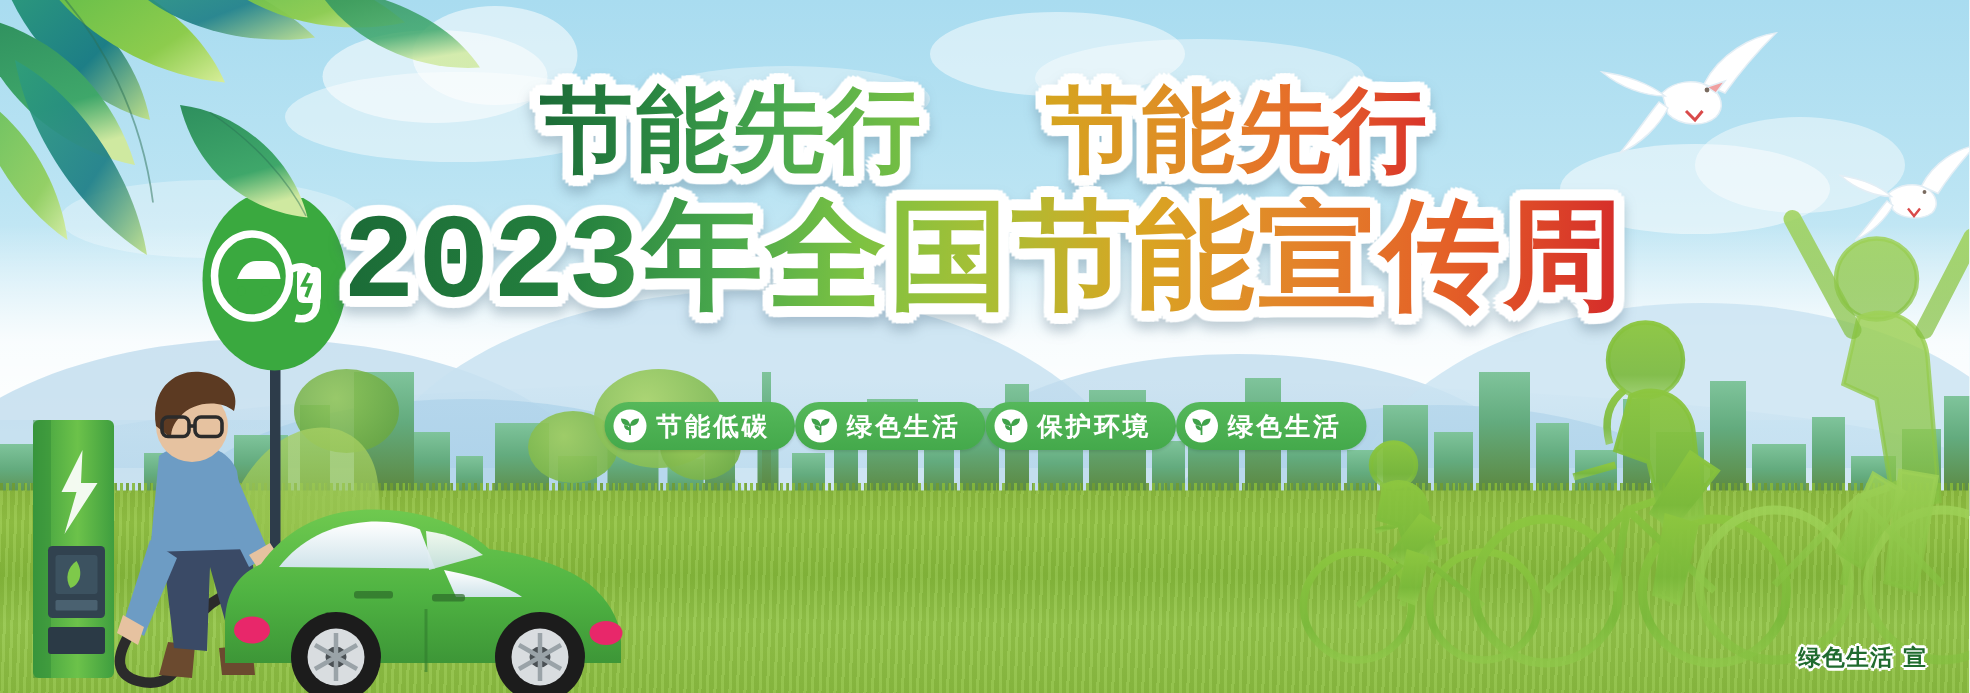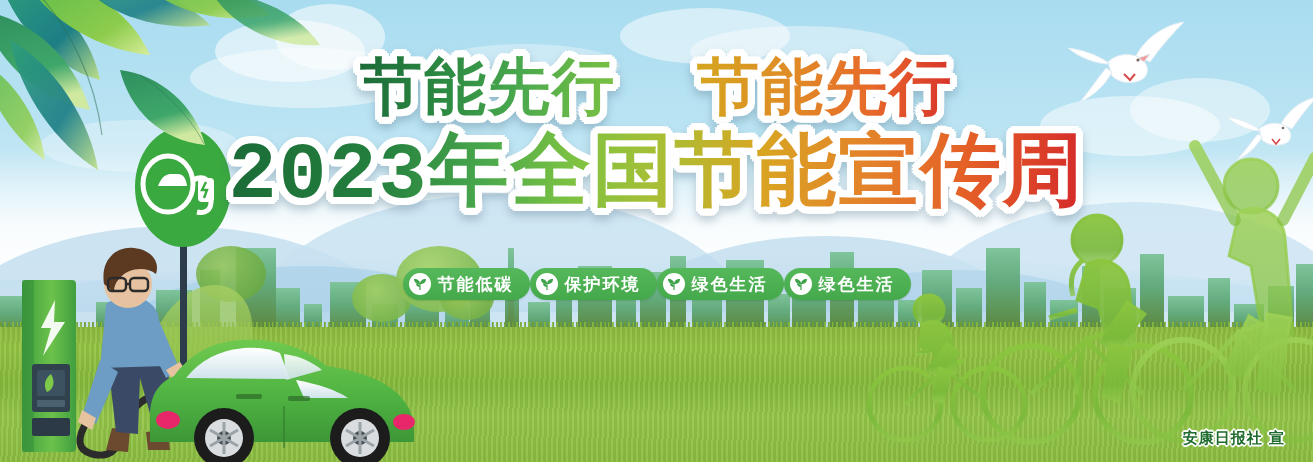--- a/index.html
+++ b/index.html
@@ -386,45 +386,45 @@
       <span class="badge-icon">
         <svg width="16" height="16" viewBox="0 0 16 16">
             <g fill="#3fa24a">
           <path d="M8 14 L8 7" stroke="#3fa24a" stroke-width="1.2"></path>
           <path d="M8 8 C4 8 2 6 2 3 C6 3 8 5 8 8Z"></path>
           <path d="M8 8 C12 8 14 6 14 3 C10 3 8 5 8 8Z"></path>
           <path d="M8 11 C5.5 11 4 9.5 4 7.5 C6.5 7.5 8 9 8 11Z"></path>
         </g>
           </svg>
       </span>
+      <span class="badge-label">绿色生活</span>
+    </div>
+    <div class="badge">
+      <span class="badge-icon">
+        <svg width="16" height="16" viewBox="0 0 16 16">
+            <g fill="#3fa24a">
+          <path d="M8 14 L8 7" stroke="#3fa24a" stroke-width="1.2"></path>
+          <path d="M8 8 C4 8 2 6 2 3 C6 3 8 5 8 8Z"></path>
+          <path d="M8 8 C12 8 14 6 14 3 C10 3 8 5 8 8Z"></path>
+          <path d="M8 11 C5.5 11 4 9.5 4 7.5 C6.5 7.5 8 9 8 11Z"></path>
+        </g>
+          </svg>
+      </span>
       <span class="badge-label">保护环境</span>
     </div>
     <div class="badge">
       <span class="badge-icon">
         <svg width="16" height="16" viewBox="0 0 16 16">
             <g fill="#3fa24a">
           <path d="M8 14 L8 7" stroke="#3fa24a" stroke-width="1.2"></path>
           <path d="M8 8 C4 8 2 6 2 3 C6 3 8 5 8 8Z"></path>
           <path d="M8 8 C12 8 14 6 14 3 C10 3 8 5 8 8Z"></path>
           <path d="M8 11 C5.5 11 4 9.5 4 7.5 C6.5 7.5 8 9 8 11Z"></path>
         </g>
           </svg>
       </span>
       <span class="badge-label">绿色生活</span>
     </div>
-    <div class="badge">
-      <span class="badge-icon">
-        <svg width="16" height="16" viewBox="0 0 16 16">
-            <g fill="#3fa24a">
-          <path d="M8 14 L8 7" stroke="#3fa24a" stroke-width="1.2"></path>
-          <path d="M8 8 C4 8 2 6 2 3 C6 3 8 5 8 8Z"></path>
-          <path d="M8 8 C12 8 14 6 14 3 C10 3 8 5 8 8Z"></path>
-          <path d="M8 11 C5.5 11 4 9.5 4 7.5 C6.5 7.5 8 9 8 11Z"></path>
-        </g>
-          </svg>
-      </span>
-      <span class="badge-label">绿色生活</span>
-    </div>
   </div>
 
-  <div class="credit">安康日报社 宣</div>
+  <div class="credit">绿色生活 宣</div>
 
 </div>
 
 </body></html>

